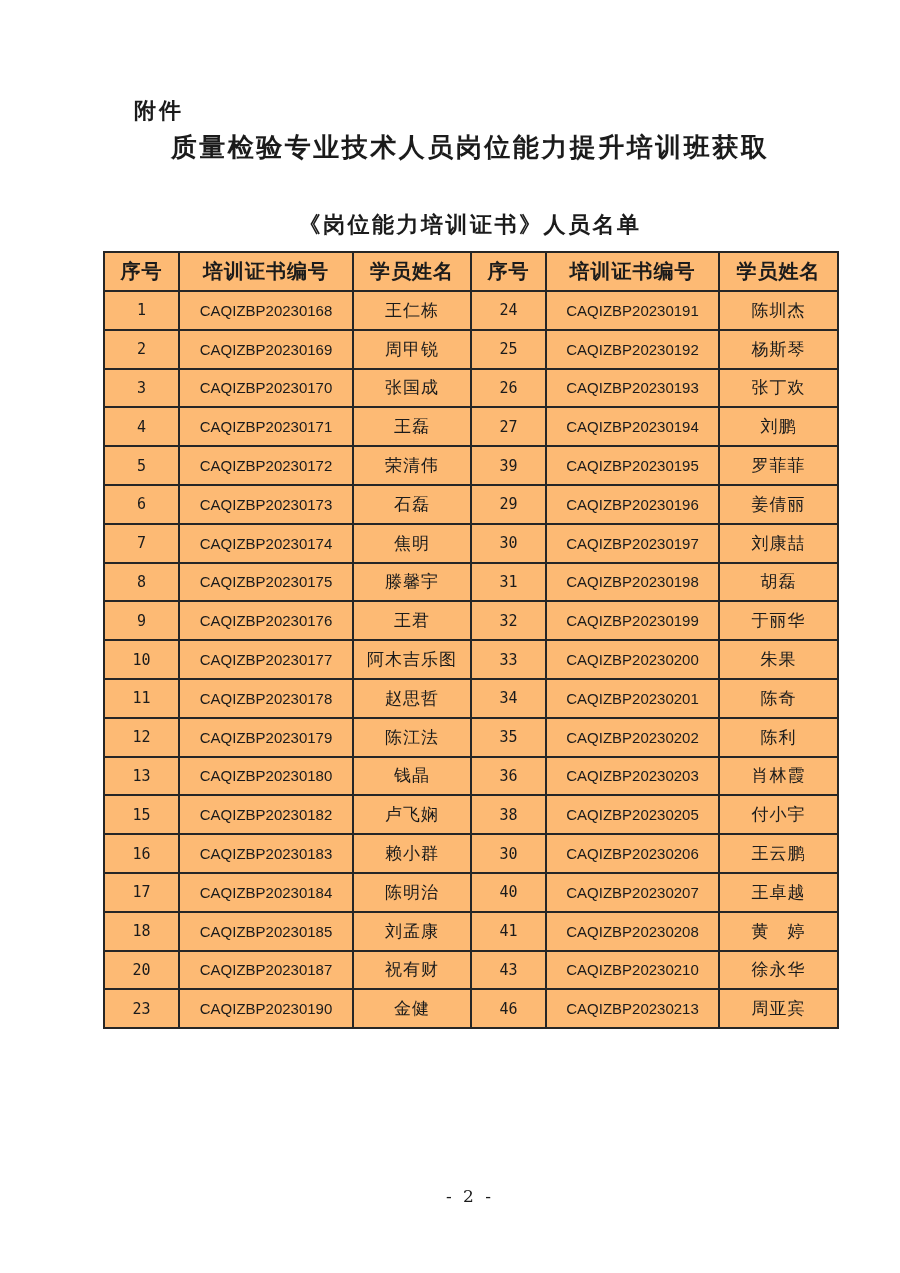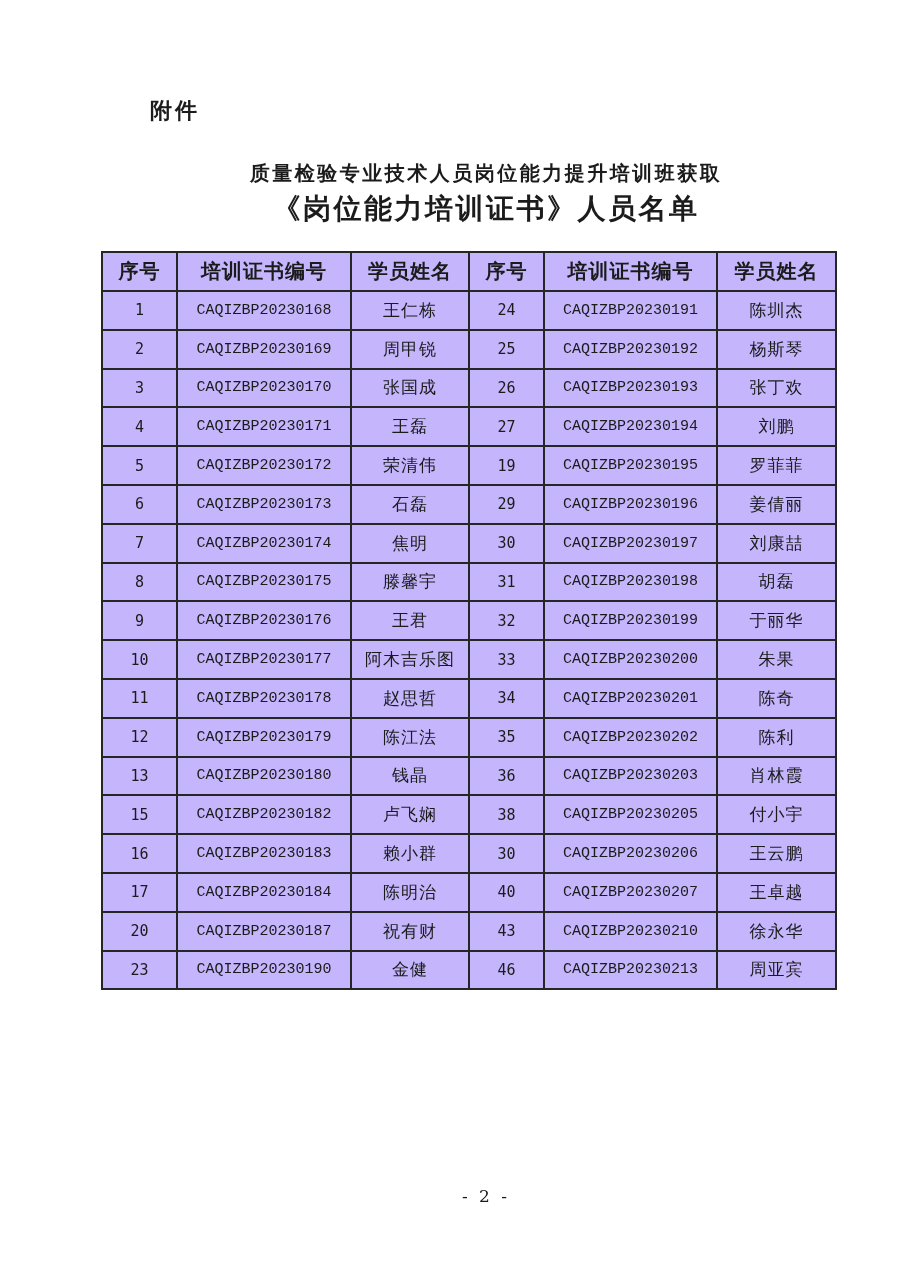--- a/index.html
+++ b/index.html
@@ -12,55 +12,54 @@
     height: 1273px;
     font-family: "Liberation Serif", serif;
     color: #1b1b1b;
   }
   .page {
     position: relative;
     width: 860px;
     height: 1273px;
     background: #ffffff;
     overflow: hidden;
-    margin-left: 16px;
   }
   .attachment {
     position: absolute;
     left: 134px;
     top: 96px;
     font-size: 22px;
     font-weight: bold;
     letter-spacing: 3px;
   }
   .title-wrap {
     position: absolute;
     left: 103px;
     width: 734px;
     text-align: center;
     font-weight: bold;
   }
   .title1 {
-    top: 160px;
-    font-size: 20px;
+    top: 130px;
+    font-size: 26px;
     letter-spacing: 2.5px;
   }
   .title2 {
-    top: 190px;
-    font-size: 28px;
+    top: 210px;
+    font-size: 22px;
     letter-spacing: 2.5px;
   }
   table.roster {
     position: absolute;
-    left: 85px;
+    left: 103px;
     top: 251px;
     width: 734px;
     border-collapse: collapse;
     table-layout: fixed;
-    background: #c4b5fd;
+    background: #fdba74;
   }
   table.roster th,
   table.roster td {
     border: 2px solid #262626;
     text-align: center;
     vertical-align: middle;
     padding: 0;
     white-space: nowrap;
     overflow: hidden;
   }
@@ -74,21 +73,21 @@
     font-size: 20px;
     font-weight: bold;
     letter-spacing: 1px;
     font-family: "Liberation Serif", serif;
   }
   td.col-seq {
     font-family: "DejaVu Sans Mono", monospace;
     font-size: 15px;
   }
   td.col-cert {
-    font-family: Liberation Mono, monospace;
+    font-family: Liberation Sans, sans-serif;
     font-size: 15px;
   }
   td.col-name {
     font-family: Liberation Serif, serif;
     font-size: 17px;
     letter-spacing: 1px;
   }
   .pagenum {
     position: absolute;
     left: 103px;
@@ -160,21 +159,21 @@
           <td class="col-cert">CAQIZBP20230171</td>
           <td class="col-name">王磊</td>
           <td class="col-seq">27</td>
           <td class="col-cert">CAQIZBP20230194</td>
           <td class="col-name">刘鹏</td>
         </tr>
         <tr>
           <td class="col-seq">5</td>
           <td class="col-cert">CAQIZBP20230172</td>
           <td class="col-name">荣清伟</td>
-          <td class="col-seq">19</td>
+          <td class="col-seq">39</td>
           <td class="col-cert">CAQIZBP20230195</td>
           <td class="col-name">罗菲菲</td>
         </tr>
         <tr>
           <td class="col-seq">6</td>
           <td class="col-cert">CAQIZBP20230173</td>
           <td class="col-name">石磊</td>
           <td class="col-seq">29</td>
           <td class="col-cert">CAQIZBP20230196</td>
           <td class="col-name">姜倩丽</td>
@@ -253,20 +252,28 @@
         </tr>
         <tr>
           <td class="col-seq">17</td>
           <td class="col-cert">CAQIZBP20230184</td>
           <td class="col-name">陈明治</td>
           <td class="col-seq">40</td>
           <td class="col-cert">CAQIZBP20230207</td>
           <td class="col-name">王卓越</td>
         </tr>
         <tr>
+          <td class="col-seq">18</td>
+          <td class="col-cert">CAQIZBP20230185</td>
+          <td class="col-name">刘孟康</td>
+          <td class="col-seq">41</td>
+          <td class="col-cert">CAQIZBP20230208</td>
+          <td class="col-name">黄　婷</td>
+        </tr>
+        <tr>
           <td class="col-seq">20</td>
           <td class="col-cert">CAQIZBP20230187</td>
           <td class="col-name">祝有财</td>
           <td class="col-seq">43</td>
           <td class="col-cert">CAQIZBP20230210</td>
           <td class="col-name">徐永华</td>
         </tr>
         <tr>
           <td class="col-seq">23</td>
           <td class="col-cert">CAQIZBP20230190</td>

